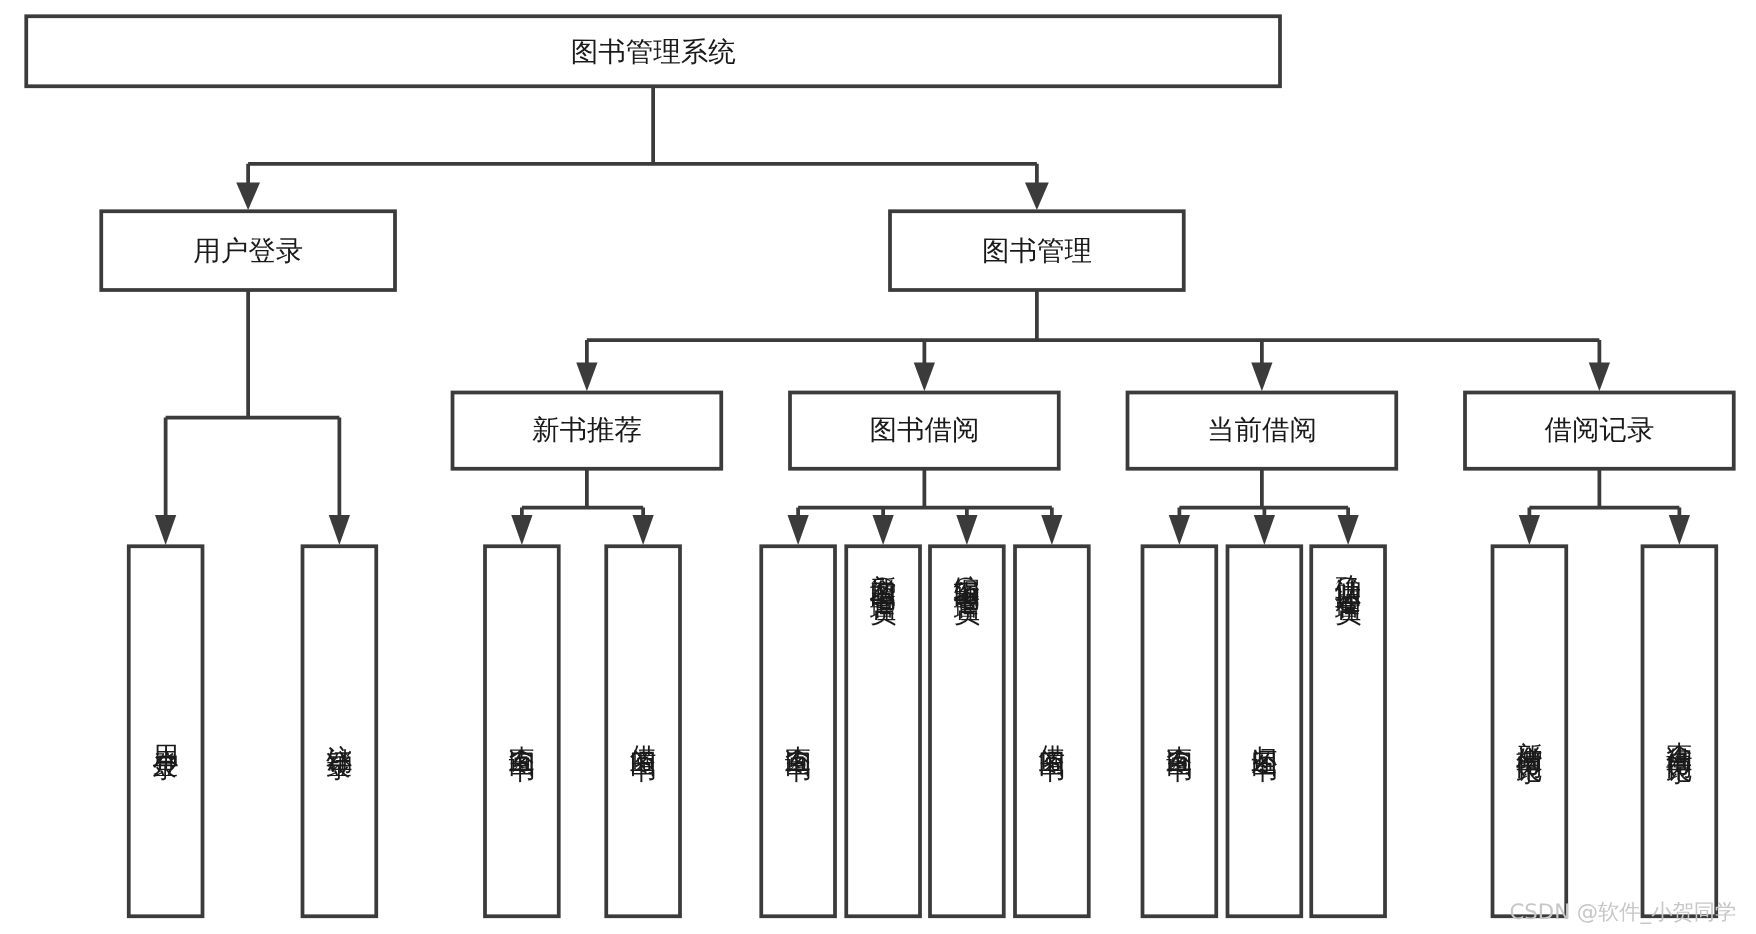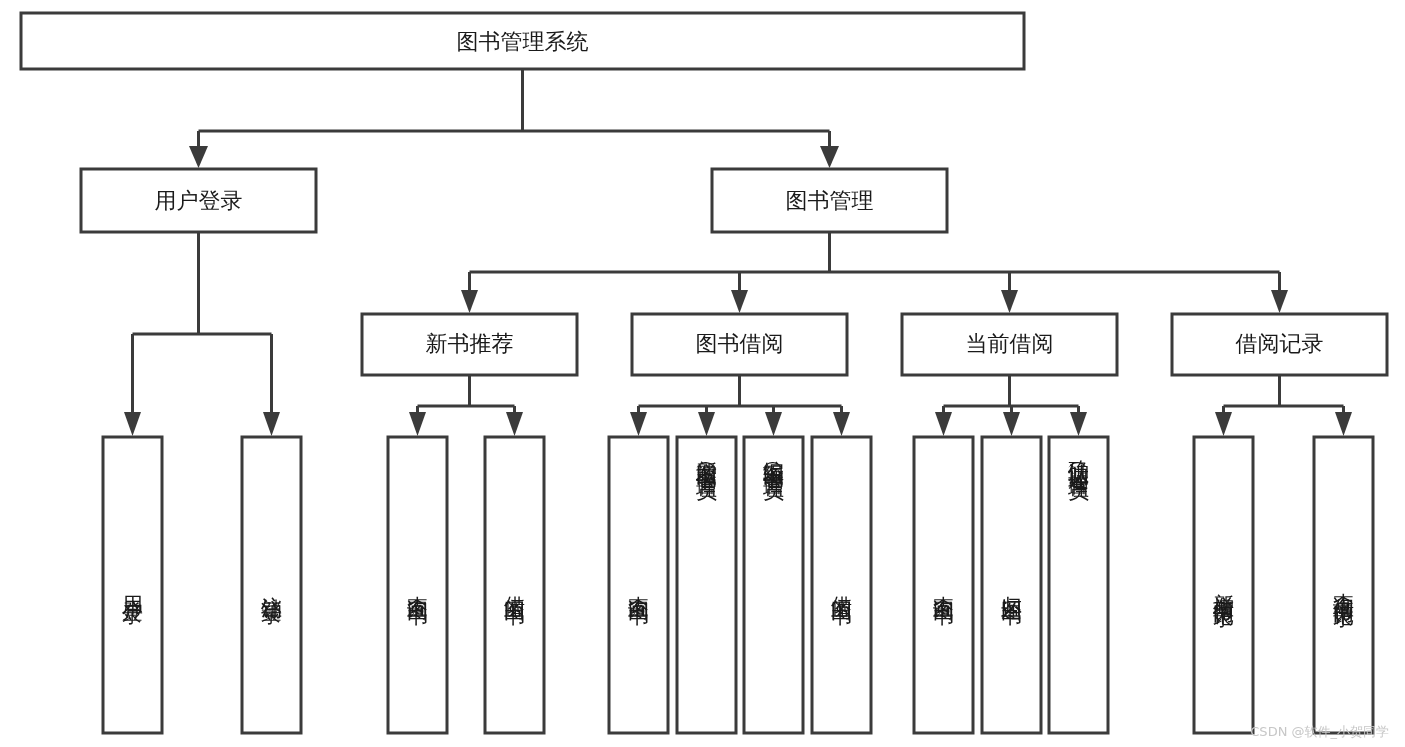--- a/index.html
+++ b/index.html
@@ -66,21 +66,21 @@
     display: flex;
     align-items: center;
     justify-content: center;
     box-sizing: border-box;
   }
   .watermark {
     position: absolute;
     right: 16px;
     bottom: 6px;
     font-family: "DejaVu Sans", "Liberation Sans", sans-serif;
-    font-size: 13px;
+    font-size: 17px;
     color: #c7c7c7;
     white-space: nowrap;
     pointer-events: none;
   }
 </style>
 </head>
 <body>
 
 <div id="diagram-root">
 

